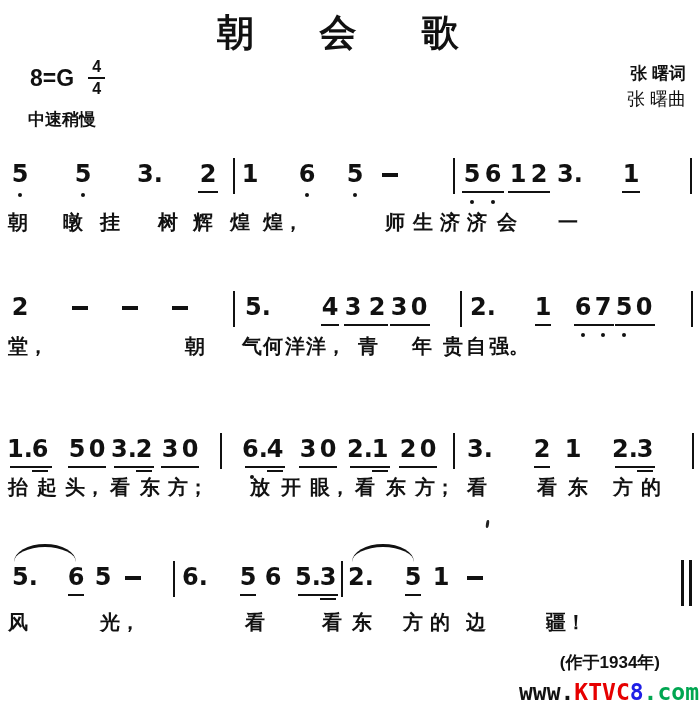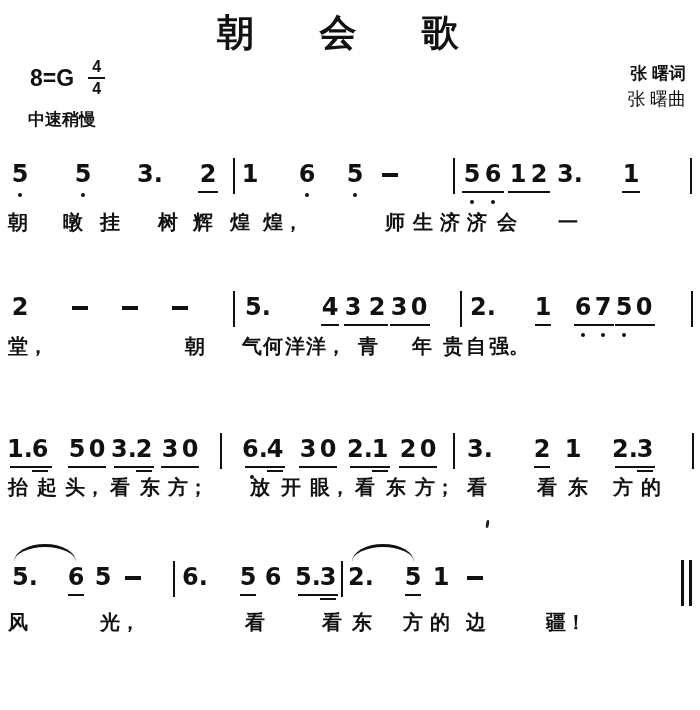--- a/index.html
+++ b/index.html
@@ -9,21 +9,21 @@
          font-size:37px;font-weight:bold;word-spacing:55px;transform:translateX(-12px);
          white-space:nowrap;}
   #keysig{position:absolute;left:30px;top:58px;display:flex;align-items:center;gap:14px;
           font-weight:bold;font-size:23px;}
   .frac{display:inline-flex;flex-direction:column;align-items:center;
         font-size:16px;line-height:1.15;font-weight:bold;}
   .frac .num{border-bottom:2px solid #111;padding:0 4px 1px 4px;}
   .frac .den{padding-top:1px;}
   #credits{position:absolute;right:14px;top:62px;text-align:right;}
   #credit-lyrics{font-weight:bold;font-size:17px;line-height:24px;}
-  #credit-music{font-weight:normal;font-size:18px;line-height:26px;font-family:Liberation Serif, serif;}
+  #credit-music{font-weight:normal;font-size:18px;line-height:26px;}
   #tempo{position:absolute;left:28px;top:108px;font-weight:bold;font-size:17px;}
   
   .note{position:absolute;transform:translateX(-50%);font-family:"DejaVu Sans",sans-serif;
         font-weight:bold;font-size:24px;line-height:1;white-space:nowrap;}
   .lyric{position:absolute;font-weight:bold;font-size:20px;line-height:1;white-space:nowrap;}
   .dashnote{position:absolute;width:16px;height:4px;background:#111;transform:translateX(-50%);}
   .bar{position:absolute;width:2px;height:36px;background:#111;}
   .endbar{position:absolute;width:5px;height:46px;border-left:3px solid #111;border-right:3px solid #111;}
   .beam{position:absolute;height:2px;background:#111;}
   .beam.lv2{height:2px;}
@@ -221,16 +221,18 @@
       <div class="lyric" style="left: 100px; top: 612px;">光，</div>
       <div class="lyric" style="left: 245px; top: 612px;">看</div>
       <div class="lyric" style="left: 322px; top: 612px;">看</div>
       <div class="lyric" style="left: 352px; top: 612px;">东</div>
       <div class="lyric" style="left: 403px; top: 612px;">方</div>
       <div class="lyric" style="left: 430px; top: 612px;">的</div>
       <div class="lyric" style="left: 466px; top: 612px;">边</div>
       <div class="lyric" style="left: 546px; top: 612px;">疆！</div>
     </div>
 
-
+  <div id="composed">(作于1934年)</div>
+
+  <div id="watermark"><span style="color: rgb(17, 17, 17);">www.</span><span style="color: rgb(230, 0, 0);">KTVC</span><span style="color: rgb(31, 31, 230);">8</span><span style="color: rgb(0, 166, 81);">.com</span></div>
 
 <div class="speck" style="left: 486px; top: 520px;"></div>
   </div>
 
 </body></html>

